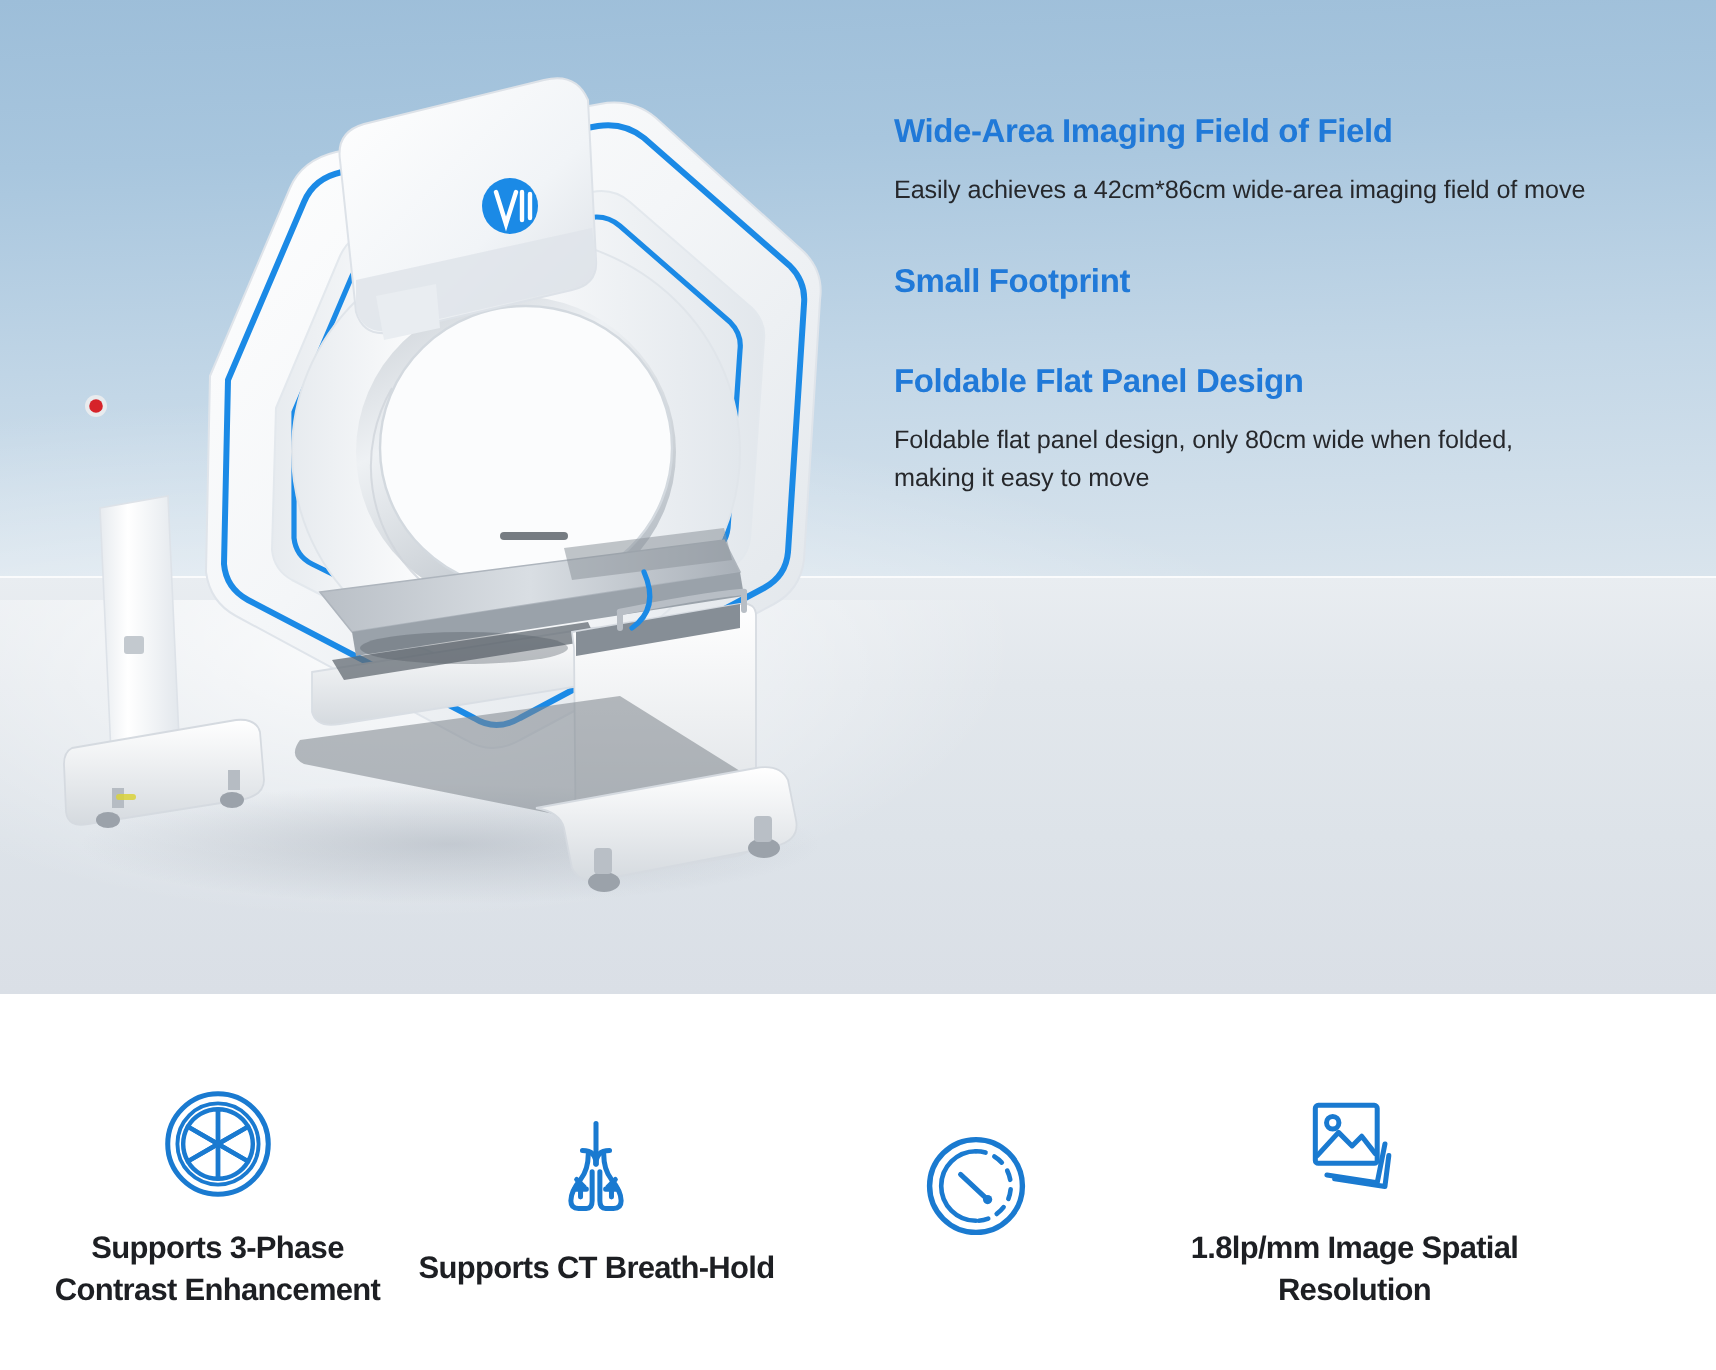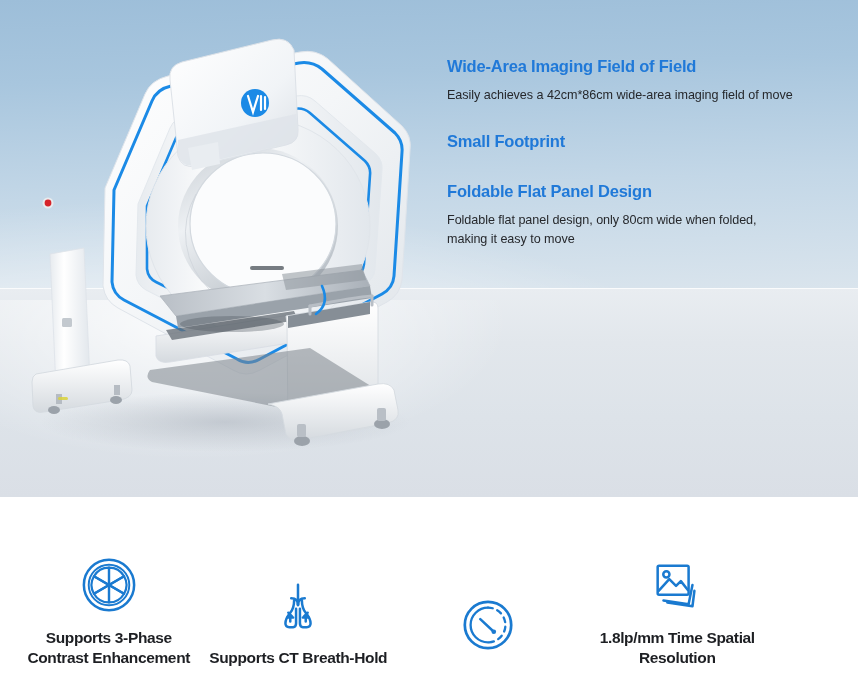--- a/index.html
+++ b/index.html
@@ -55,22 +55,22 @@
     max-width:350px;
   }
   .f1 { margin-bottom:26px; }
   .f2 { margin-bottom:26px; }
   .f3 { margin-bottom:30px; }
 
   
   .bottombar {
     position:absolute; left:0; top:497px; width:786px; height:188px;
     background:#ffffff;
-    display:flex; align-items:flex-end; justify-content:space-between;
-    padding:22px 14px 17px 14px;
+    display:flex; align-items:center; justify-content:space-between;
+    padding:22px 14px 5px 14px;
   }
   .bitem {
     flex:1 1 0; display:flex; flex-direction:column; align-items:center;
     text-align:center; padding:0 4px;
   }
   .bicon { width:58px; height:58px; margin-bottom:14px; }
   .bicon svg { display:block; width:100%; height:100%; }
   .blabel {
     font-size:15.5px; font-weight:bold; color:#1d1f23;
     line-height:1.3; letter-spacing:-.35px;
@@ -301,19 +301,19 @@
         <svg viewBox="0 0 60 60" xmlns="http://www.w3.org/2000/svg">
           <g fill="none" stroke="#1a7ad0" stroke-width="2.6" stroke-linejoin="round" stroke-linecap="round">
             <path d="M20 48 L46 52 L48 36"></path>
             <path d="M16 46 L42 50 L46 30"></path>
             <rect x="10" y="10" width="32" height="30" rx="1.5"></rect>
             <circle cx="19" cy="19" r="3.2"></circle>
             <path d="M11 36 L22 24 L29 31 L34 26 L41 35"></path>
           </g>
         </svg>
       </div>
-      <div class="blabel">1.8lp/mm Time Spatial Resolution</div>
+      <div class="blabel">1.8lp/mm Image Spatial Resolution</div>
     </div>
 
 
   </div>
 
 </div>
 
 </body></html>

